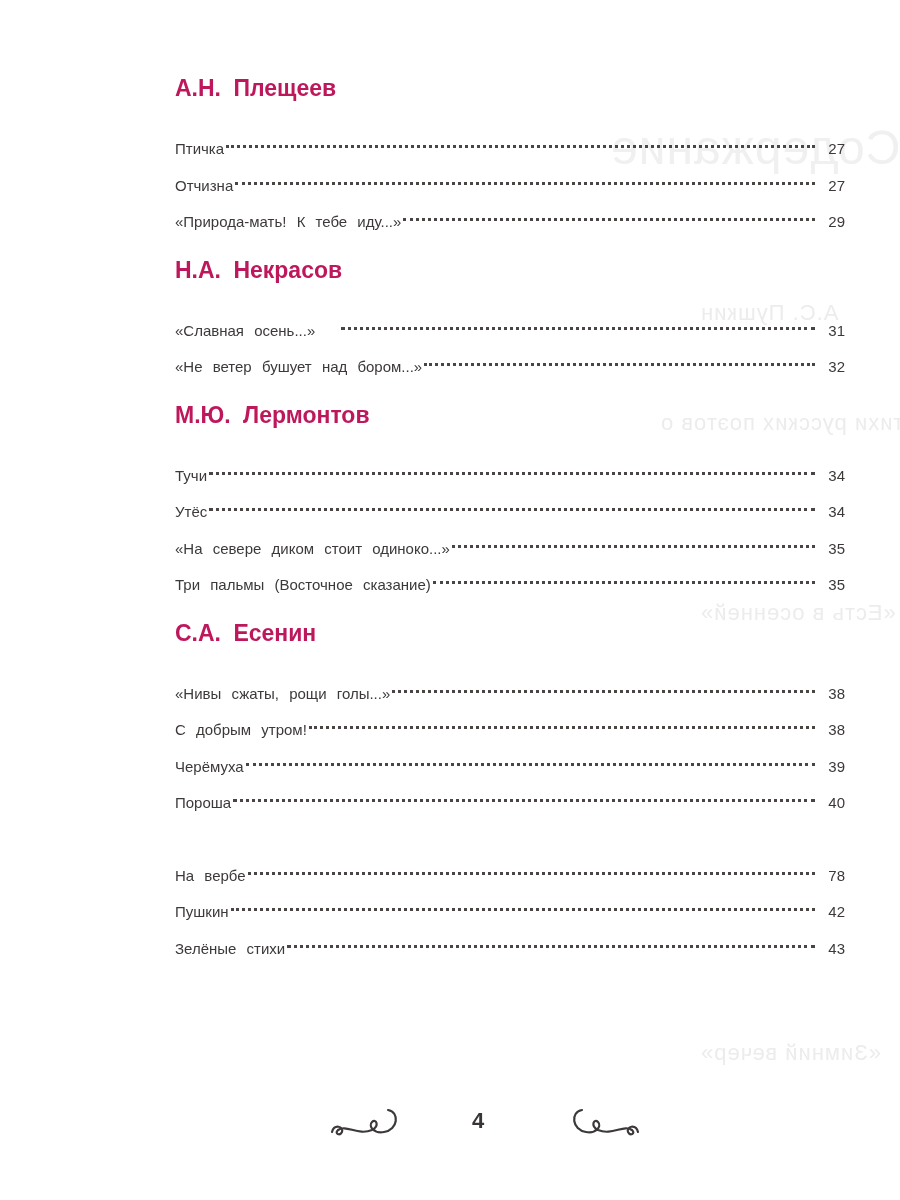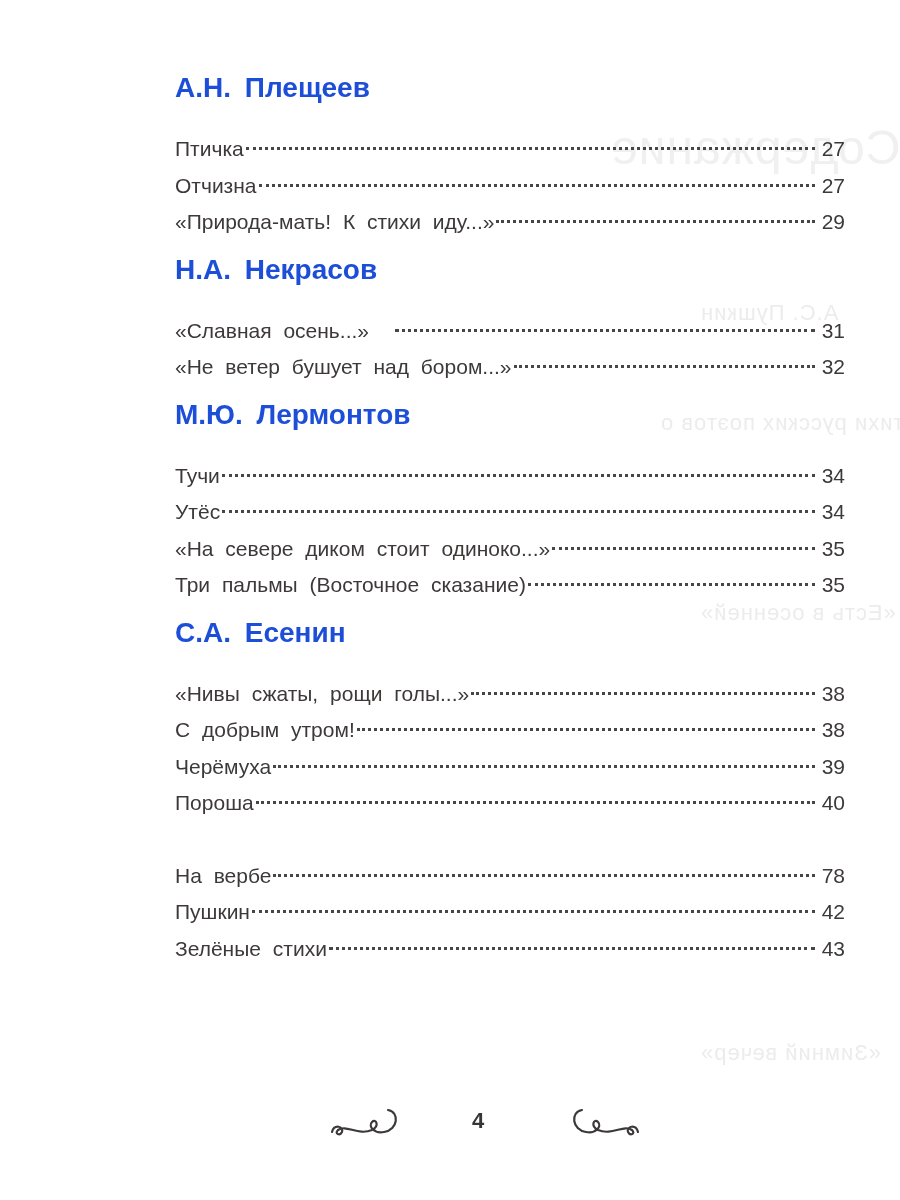--- a/index.html
+++ b/index.html
@@ -29,32 +29,32 @@
       position: absolute;
       left: 175px;
       top: 70px;
       width: 670px;
     }
     .section {
       margin-bottom: 36px;
     }
     .author {
       font-weight: bold;
-      font-size: 28px;
+      font-size: 23px;
       height: 36px;
       line-height: 36px;
       word-spacing: 6px;
-      color: #1d4ed8;
+      color: #be185d;
     }
     .entry {
       display: flex;
       align-items: baseline;
       height: 36.5px;
       line-height: 36.5px;
-      font-size: 21px;
+      font-size: 15px;
     }
     .entry .title {
       white-space: nowrap;
       word-spacing: 6px;
       flex: 0 0 auto;
     }
     .entry .leader {
       flex: 1 1 auto;
       border-bottom: 3px dotted #4a4545;
       margin: 0 2px 0 2px;
@@ -107,21 +107,21 @@
       <span class="title">Птичка</span>
       <span class="leader"></span>
       <span class="page">27</span>
     </div>
     <div class="entry">
       <span class="title">Отчизна</span>
       <span class="leader"></span>
       <span class="page">27</span>
     </div>
     <div class="entry">
-      <span class="title">«Природа-мать!  К  стихи  иду...»</span>
+      <span class="title">«Природа-мать!  К  тебе  иду...»</span>
       <span class="leader"></span>
       <span class="page">29</span>
     </div>
   </section>
 
   <section class="section">
     <div class="author">Н.А.  Некрасов</div>
     <div class="entry">
       <span class="title" style="margin-right:24px;">«Славная  осень...»</span>
       <span class="leader"></span>

